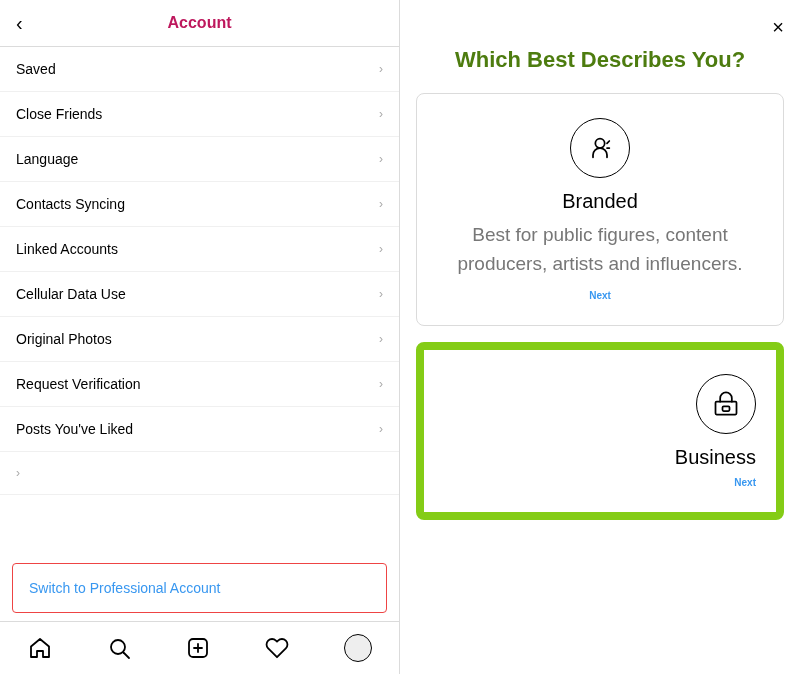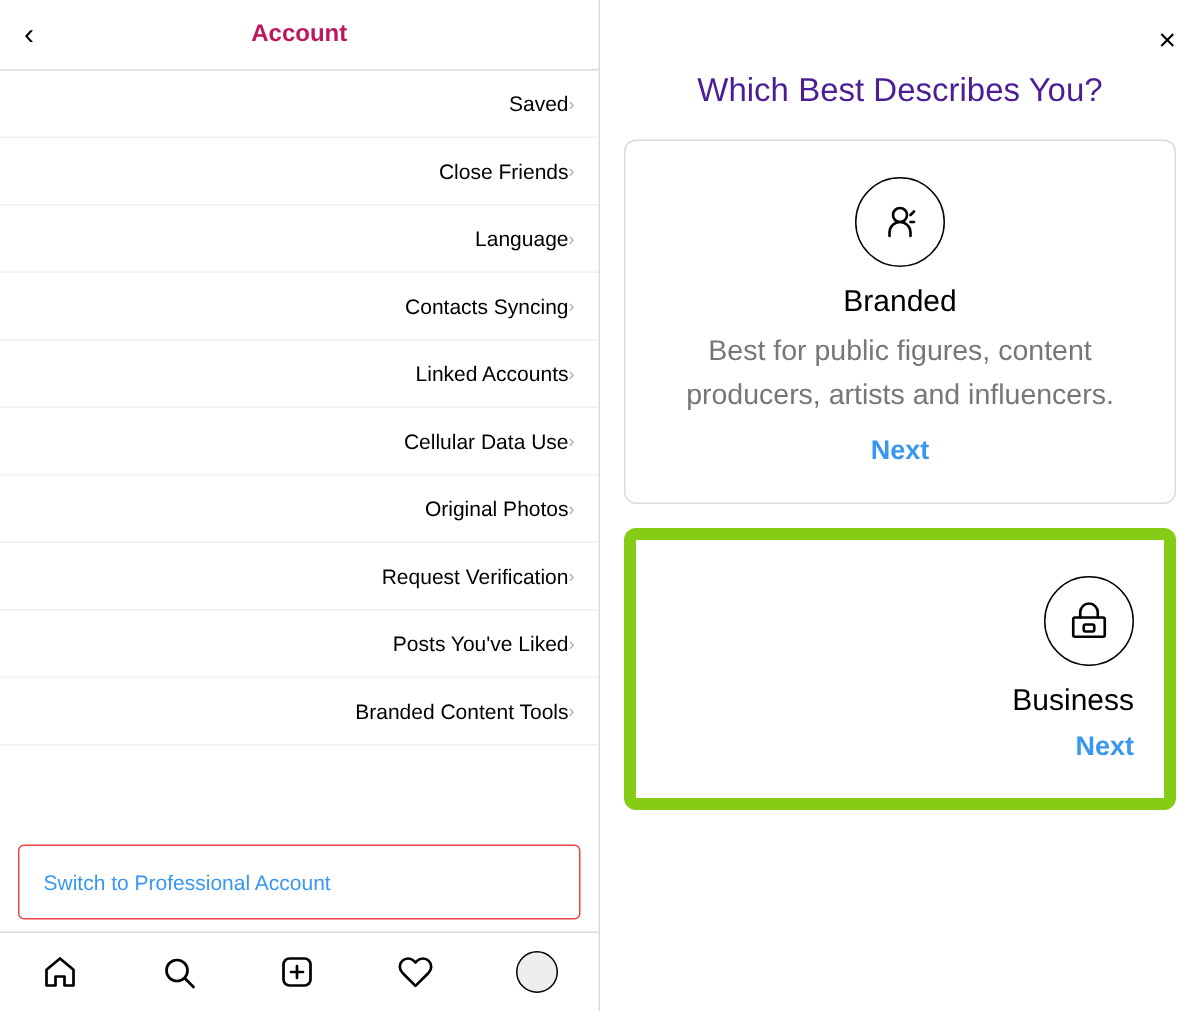--- a/index.html
+++ b/index.html
@@ -47,21 +47,21 @@
     }
 
     .menu-list {
       flex: 1;
       overflow-y: auto;
     }
 
     .menu-item {
       display: flex;
       align-items: center;
-      justify-content: flex-end;
+      justify-content: space-between;
       padding: 14px 16px;
       border-bottom: 1px solid #f0f0f0;
       cursor: pointer;
     }
 
     .menu-item-label {
       font-size: 14px;
       color: #000;
     }
 
@@ -124,22 +124,22 @@
       font-size: 20px;
       color: #000;
       cursor: pointer;
       background: none;
       border: none;
     }
 
     .page-title {
       text-align: center;
       font-size: 22px;
-      font-weight: 400;
-      color: #4c1d95;
+      font-weight: 700;
+      color: #4d7c0f;
       margin-bottom: 20px;
     }
 
     .card {
       border: 1px solid #dbdbdb;
       border-radius: 8px;
       padding: 24px 20px;
       display: flex;
       flex-direction: column;
       align-items: center;
@@ -171,21 +171,21 @@
 
     .card-desc {
       font-size: 19px;
       color: #777;
       text-align: center;
       margin-bottom: 12px;
       line-height: 1.5;
     }
 
     .card-next {
-      font-size: 18px;
+      font-size: 10px;
       color: #3897f0;
       font-weight: 600;
       cursor: pointer;
       background: none;
       border: none;
     }
 
     
     .nav-svg {
       width: 24px;
@@ -245,21 +245,20 @@
     </div>
       <div class="menu-item">
       <span class="menu-item-label">Request Verification</span>
       <span class="chevron-icon">›</span>
     </div>
       <div class="menu-item">
       <span class="menu-item-label">Posts You've Liked</span>
       <span class="chevron-icon">›</span>
     </div>
       <div class="menu-item">
-      <span class="menu-item-label">Branded Content Tools</span>
       <span class="chevron-icon">›</span>
     </div>
     </div>
 
   <div class="switch-professional">
     <span class="switch-professional-label">Switch to Professional Account</span>
   </div>
 
   <div class="bottom-nav">
     <div class="nav-icon">

